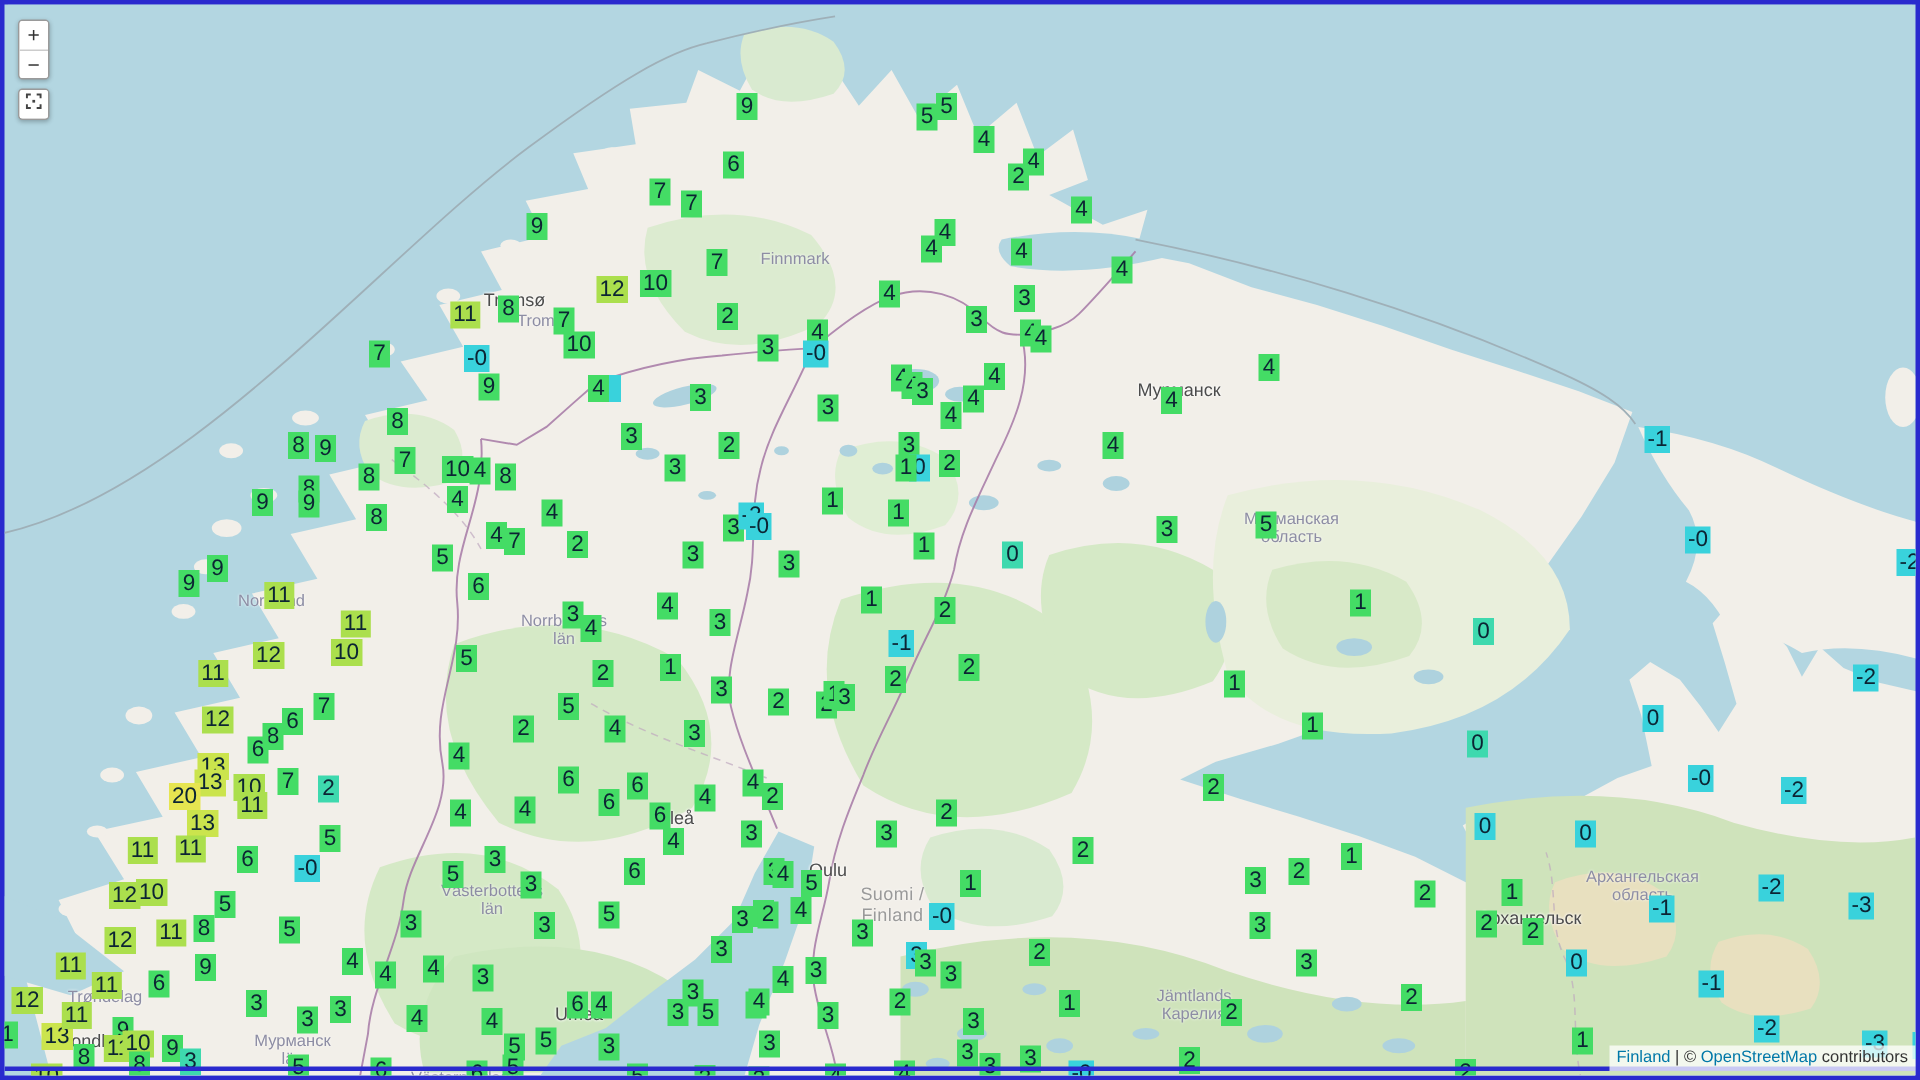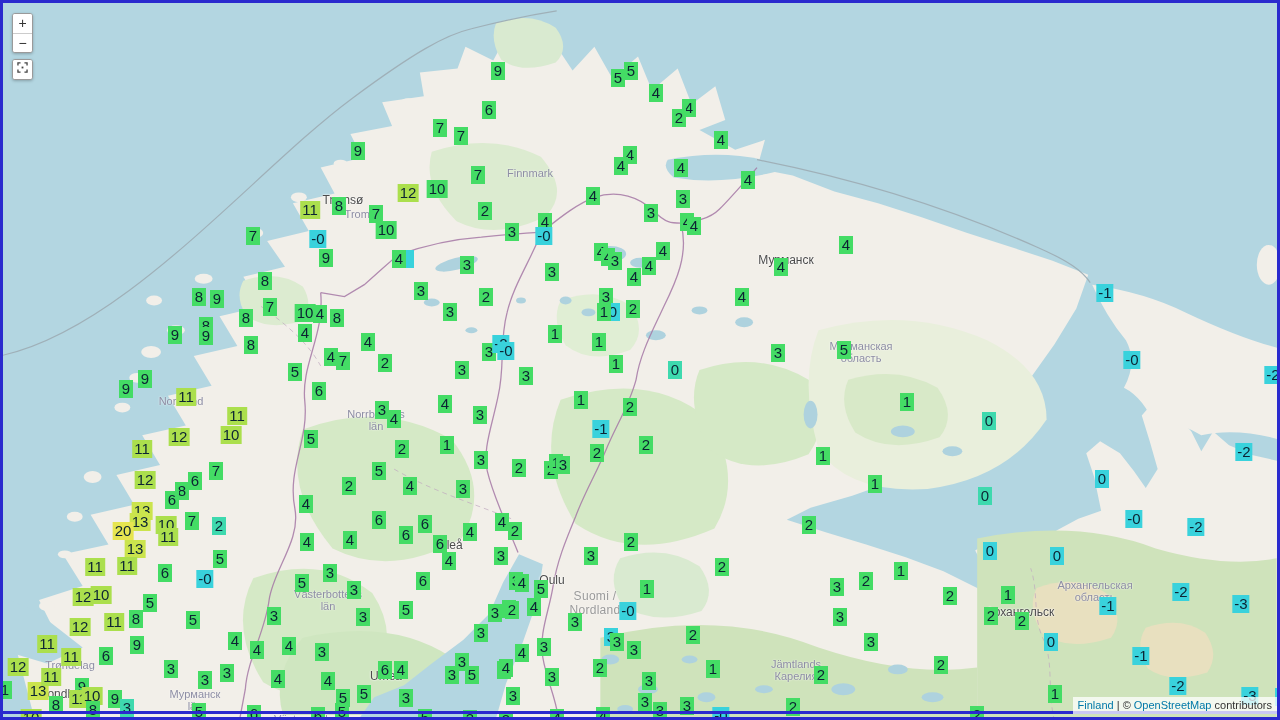--- a/index.html
+++ b/index.html
@@ -148,21 +148,21 @@
     <div id="places">
         <div class="place city" style="left: 340px; top: 197px;">Tromsø</div>
         <div class="place region" style="left: 357px; top: 211px;">Troms</div>
         <div class="place region" style="left: 527px; top: 170px;">Finnmark</div>
         <div class="place region" style="left: 178px; top: 398px;">Nordland</div>
         <div class="place region" style="left: 373px; top: 417px;">Norrbottens
 län</div>
         <div class="place region" style="left: 325px; top: 597px;">Västerbottens
 län</div>
         <div class="place country" style="left: 592px; top: 600px;">Suomi /
-Nordland</div>
+Finland</div>
         <div class="place city" style="left: 549px; top: 577px;">Oulu</div>
         <div class="place city" style="left: 445px; top: 542px;">Luleå</div>
         <div class="place city" style="left: 383px; top: 673px;">Umeå</div>
         <div class="place region" style="left: 67px; top: 662px;">Trøndelag</div>
         <div class="place city" style="left: 62px; top: 691px;">Trondheim</div>
         <div class="place region" style="left: 192px; top: 697px;">Мурманск
 län</div>
         <div class="place region" style="left: 307px; top: 716px;">Västernorrland</div>
         <div class="place city" style="left: 783px; top: 257px;">Мурманск</div>
         <div class="place region" style="left: 858px; top: 349px;">Мурманская

